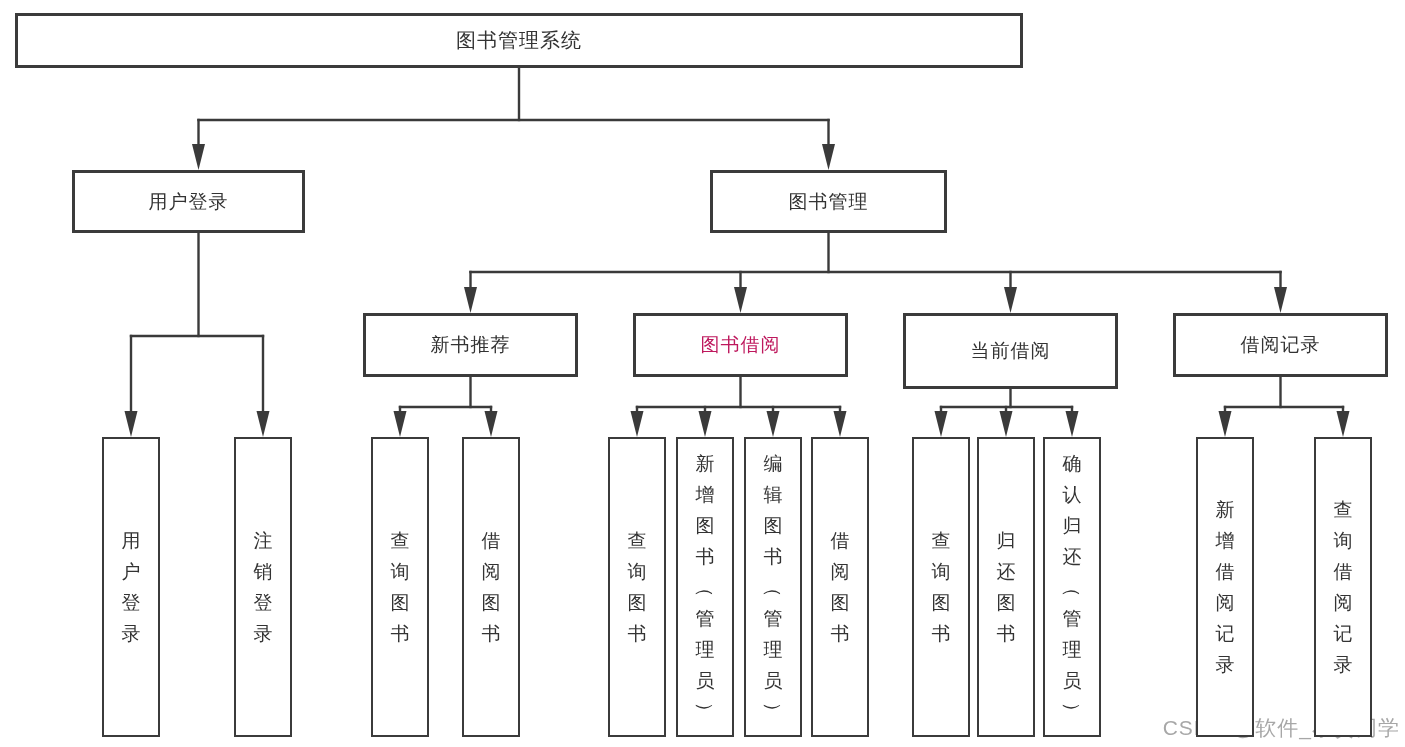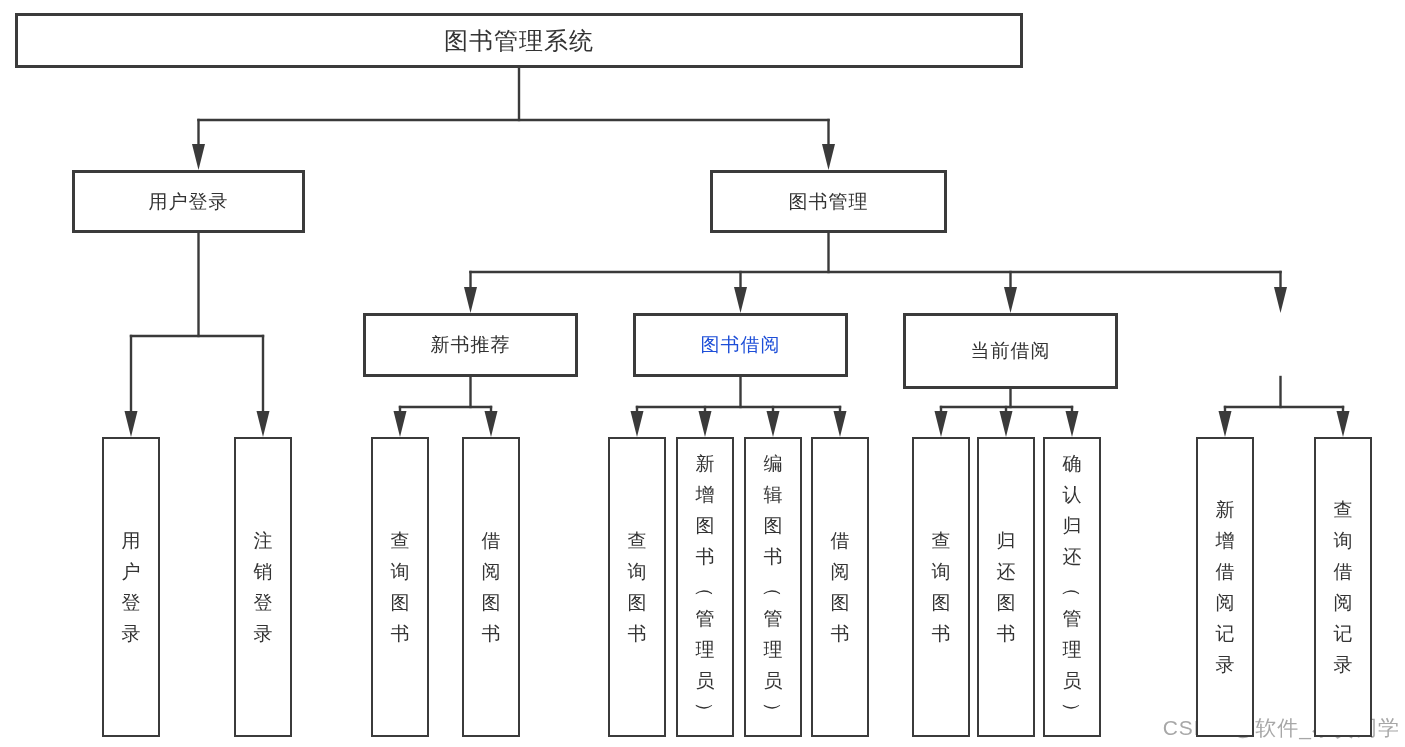--- a/index.html
+++ b/index.html
@@ -33,21 +33,21 @@
   }
   .node.leaf {
     border-width: 2.5px;
   }
   .node .label {
     font-size: 19px;
     letter-spacing: 1px;
     white-space: nowrap;
   }
   .node.root .label {
-    font-size: 24px;
+    font-size: 20px;
   }
   .node.vertical .label {
     display: flex;
     flex-direction: column;
     align-items: center;
     letter-spacing: 0;
   }
   .node.vertical .ch {
     display: block;
     height: 31px;
@@ -133,25 +133,28 @@
     </div>
     <div class="node" style="left: 72px; top: 170px; width: 233px; height: 63px; border-color: rgb(59, 59, 59); color: rgb(51, 51, 51);">
       <div class="label">用户登录</div>
     </div>
     <div class="node" style="left: 710px; top: 170px; width: 237px; height: 63px; border-color: rgb(59, 59, 59); color: rgb(51, 51, 51);">
       <div class="label">图书管理</div>
     </div>
     <div class="node" style="left: 363px; top: 313px; width: 215px; height: 64px; border-color: rgb(59, 59, 59); color: rgb(51, 51, 51);">
       <div class="label">新书推荐</div>
     </div>
-    <div class="node" style="left: 633px; top: 313px; width: 215px; height: 64px; border-color: rgb(59, 59, 59); color: #1d4ed8;">
+    <div class="node" style="left: 633px; top: 313px; width: 215px; height: 64px; border-color: rgb(59, 59, 59); color: #be185d;">
       <div class="label">图书借阅</div>
     </div>
     <div class="node" style="left: 903px; top: 313px; width: 215px; height: 76px; border-color: rgb(59, 59, 59); color: rgb(51, 51, 51);">
       <div class="label">当前借阅</div>
+    </div>
+    <div class="node" style="left: 1173px; top: 313px; width: 215px; height: 64px; border-color: rgb(59, 59, 59); color: rgb(51, 51, 51);">
+      <div class="label">借阅记录</div>
     </div>
     <div class="node vertical leaf" style="left: 102px; top: 437px; width: 58px; height: 300px; border-color: rgb(59, 59, 59); color: rgb(51, 51, 51);">
       <div class="label">
         <span class="ch">用</span>
         <span class="ch">户</span>
         <span class="ch">登</span>
         <span class="ch">录</span>
       </div>
     </div>
     <div class="node vertical leaf" style="left: 234px; top: 437px; width: 58px; height: 300px; border-color: rgb(59, 59, 59); color: rgb(51, 51, 51);">

